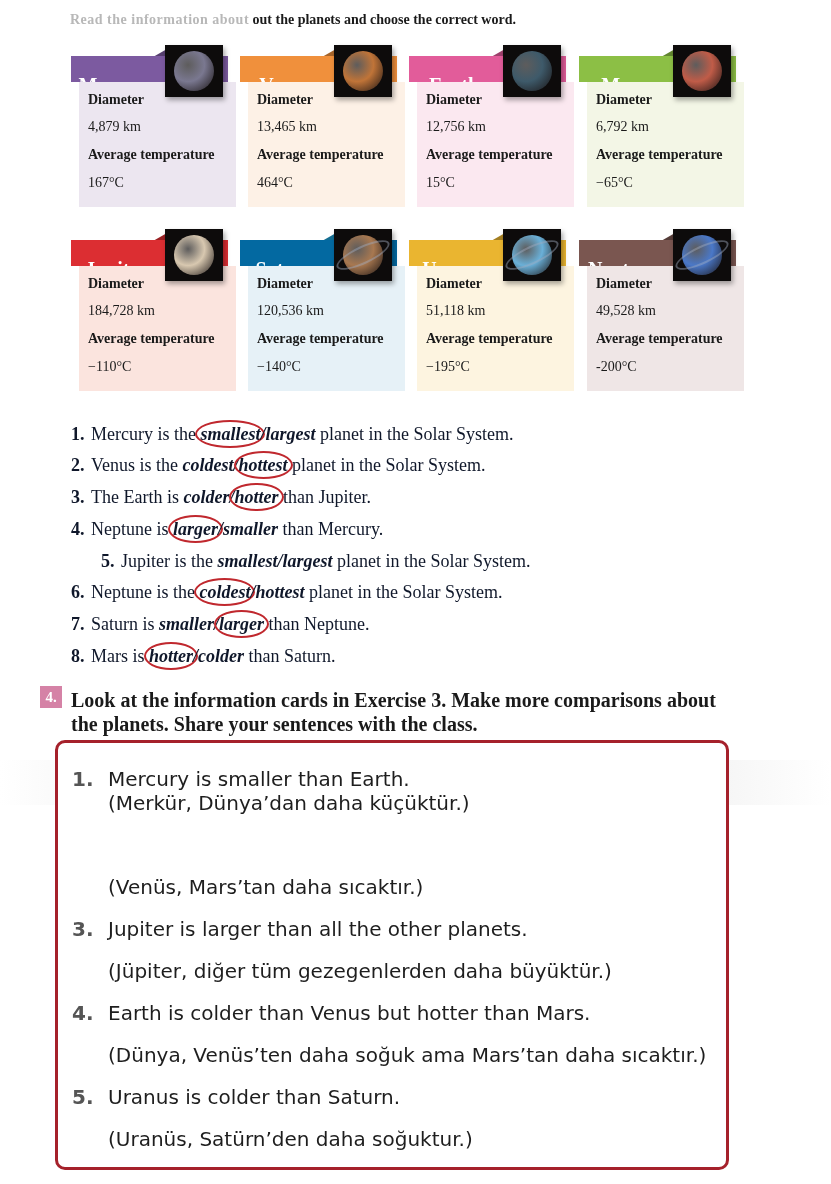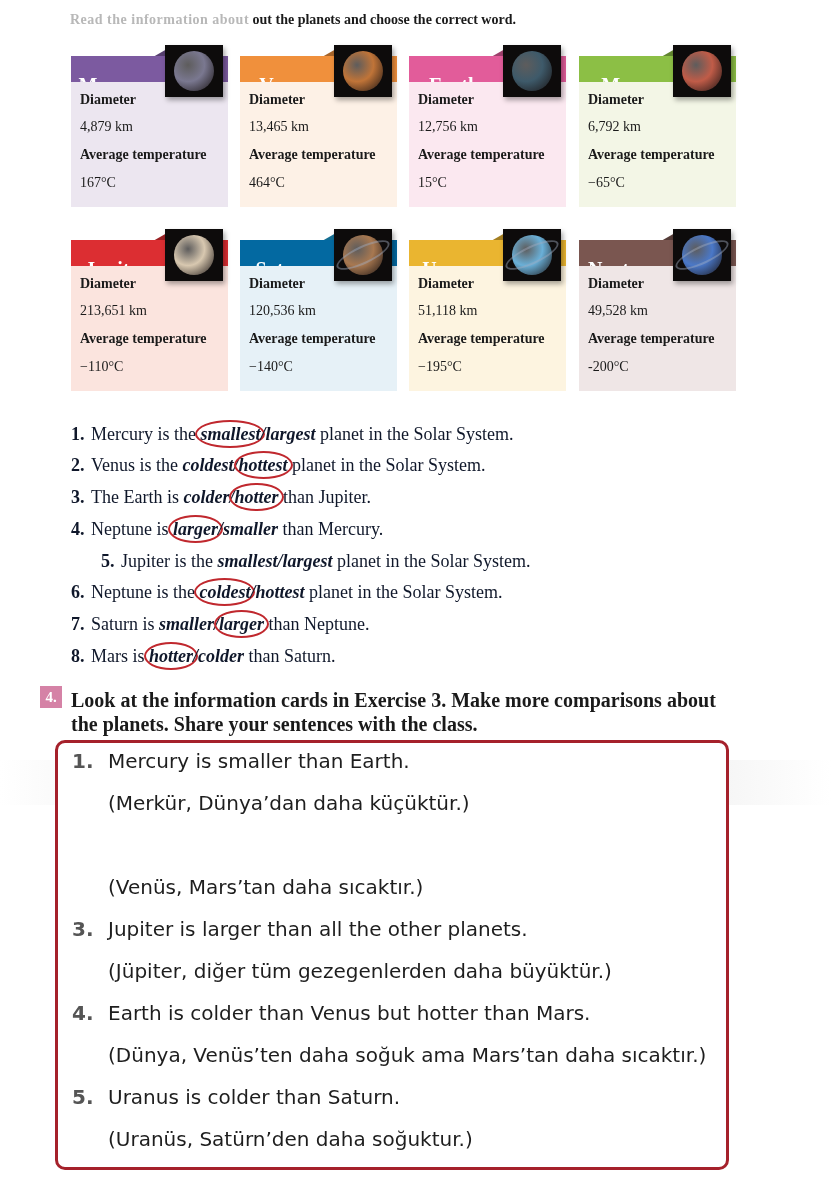--- a/index.html
+++ b/index.html
@@ -38,21 +38,21 @@
   .card .thumb .ring {
     position: absolute; width: 54px; height: 14px; border-radius: 50%;
     border: 2px solid rgba(160,170,190,0.45);
     transform: rotate(-25deg);
   }
   .card .tab {
     position: absolute; left: 82px; top: 4px; width: 14px; height: 8px;
     clip-path: polygon(100% 0, 100% 100%, 0 100%);
   }
   .card .body {
-    position: absolute; left: 0; top: 37px; width: 157px; height: 125px;
+    position: absolute; left: 8px; top: 37px; width: 157px; height: 125px;
   }
   .card .lbl {
     position: absolute; left: 9px; font-size: 14px; font-weight: bold; color: #1a1a1a;
   }
   .card .val {
     position: absolute; left: 9px; font-size: 14px; color: #1a1a1a;
   }
   .card .l1 { top: 10px; }
   .card .v1 { top: 37px; }
   .card .l2 { top: 65px; }
@@ -165,21 +165,21 @@
         <div class="planet" style="background: radial-gradient(circle at 35% 35%, #ffffff55, #c05c48 45%, #1a1414 100%)"></div>
       </div>
     </div>
     <div class="card" style="left: 71px; top: 229px;">
       <div class="tab" style="background:#dc2e32;filter:brightness(0.7)"></div>
       <div class="head" style="background:#dc2e32">
         <div class="name">Jupiter</div>
       </div>
       <div class="body" style="background:#fbe4de">
         <div class="lbl l1">Diameter</div>
-        <div class="val v1">213,651 km</div>
+        <div class="val v1">184,728 km</div>
         <div class="lbl l2">Average temperature</div>
         <div class="val v2">−110°C</div>
       </div>
       <div class="thumb">
         <div class="planet" style="background: radial-gradient(circle at 35% 35%, #ffffff55, #d8c8b0 45%, #1a1414 100%)"></div>
       </div>
     </div>
     <div class="card" style="left: 240px; top: 229px;">
       <div class="tab" style="background:#1c9dd0;filter:brightness(0.7)"></div>
       <div class="head" style="background:#0369a1">
@@ -239,21 +239,21 @@
     <div class="q-item" style="top: 158px;"><span class="num">6.</span><span>Neptune is the </span><span class="opt circled">coldest</span><span class="opt">/</span><span class="opt">hottest</span><span> planet in the Solar System.</span></div>
     <div class="q-item" style="top: 190px;"><span class="num">7.</span><span>Saturn is </span><span class="opt">smaller</span><span class="opt">/</span><span class="opt circled">larger</span><span> than Neptune.</span></div>
     <div class="q-item" style="top: 222px;"><span class="num">8.</span><span>Mars is </span><span class="opt circled">hotter</span><span class="opt">/</span><span class="opt">colder</span><span> than Saturn.</span></div>
   </div>
 
 <div class="ex4-badge">4.</div>
 <div class="ex4-text">Look at the information cards in Exercise 3. Make more comparisons about the planets. Share your sentences with the class.</div>
 
 <div class="gray-band"></div>
 <div class="answer-box" id="answers">
-    <div class="ans" style="top: 6px;"><span class="anum">1.</span><span>Mercury is smaller than Earth.</span></div>
+    <div class="ans" style="top: 24px;"><span class="anum">1.</span><span>Mercury is smaller than Earth.</span></div>
     <div class="ans tr" style="top: 48px;">(Merkür, Dünya’dan daha küçüktür.)</div>
     <div class="ans tr" style="top: 132px;">(Venüs, Mars’tan daha sıcaktır.)</div>
     <div class="ans" style="top: 174px;"><span class="anum">3.</span><span>Jupiter is larger than all the other planets.</span></div>
     <div class="ans tr" style="top: 216px;">(Jüpiter, diğer tüm gezegenlerden daha büyüktür.)</div>
     <div class="ans" style="top: 258px;"><span class="anum">4.</span><span>Earth is colder than Venus but hotter than Mars.</span></div>
     <div class="ans tr" style="top: 300px;">(Dünya, Venüs’ten daha soğuk ama Mars’tan daha sıcaktır.)</div>
     <div class="ans" style="top: 342px;"><span class="anum">5.</span><span>Uranus is colder than Saturn.</span></div>
     <div class="ans tr" style="top: 384px;">(Uranüs, Satürn’den daha soğuktur.)</div>
   </div>
 

